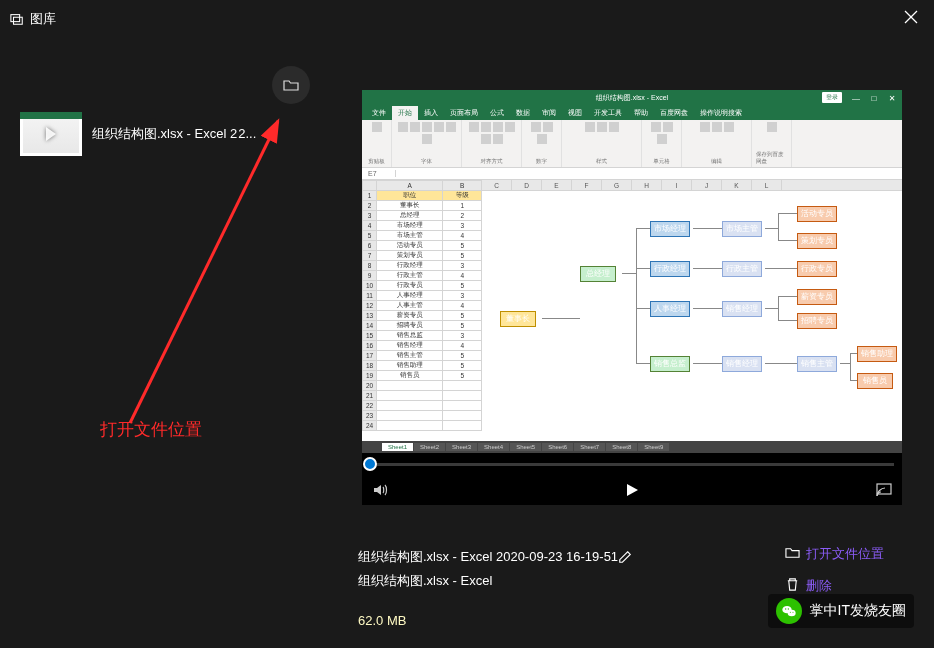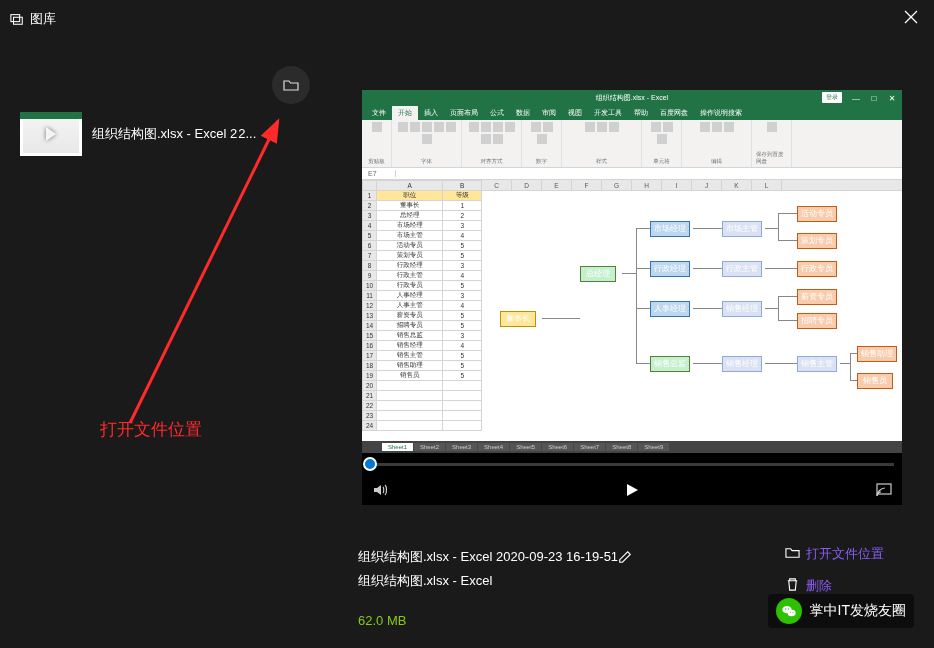--- a/index.html
+++ b/index.html
@@ -60,21 +60,21 @@
 .scrub-track{flex:1;height:3px;background:#3a3a3a;position:relative}
 .scrub-knob{position:absolute;left:0;top:50%;transform:translate(-50%,-50%);width:14px;height:14px;border-radius:50%;background:#0078d4;border:2px solid #fff}
 .player-time{height:22px;background:#000;display:flex;align-items:center;justify-content:space-between;padding:0 10px;font-size:11px;color:#ddd}
 .player-ctrl{height:30px;background:#000;display:flex;align-items:center;padding:0 10px;position:relative}
 .player-ctrl .vol{color:#ccc}
 .player-ctrl .playbtn{position:absolute;left:50%;transform:translateX(-50%);color:#fff}
 .player-ctrl .cast{position:absolute;right:10px;color:#ccc}
 .meta{margin-top:40px;padding-left:8px;display:flex;justify-content:space-between}
 .meta-left{font-size:13px;line-height:24px}
 .meta-left .fn{display:flex;align-items:center;}
-.meta-left .size{margin-top:16px;color:#84cc16}
+.meta-left .size{margin-top:16px;color:#fef9c3}
 .meta-right{font-size:13px;padding-right:30px}
 .meta-right .act{display:flex;gap:6px;margin-bottom:14px;cursor:pointer;color:#8b5cf6}
 .wechat-badge{position:absolute;right:20px;bottom:20px;display:flex;align-items:center;gap:8px;background:rgba(0,0,0,.5);padding:4px 8px;border-radius:4px}
 .wechat-badge .wc{width:26px;height:26px;border-radius:50%;background:#2dc100;display:flex;align-items:center;justify-content:center}
 svg{display:block}
 </style>
 </head>
 <body>
 
 <div class="titlebar">

